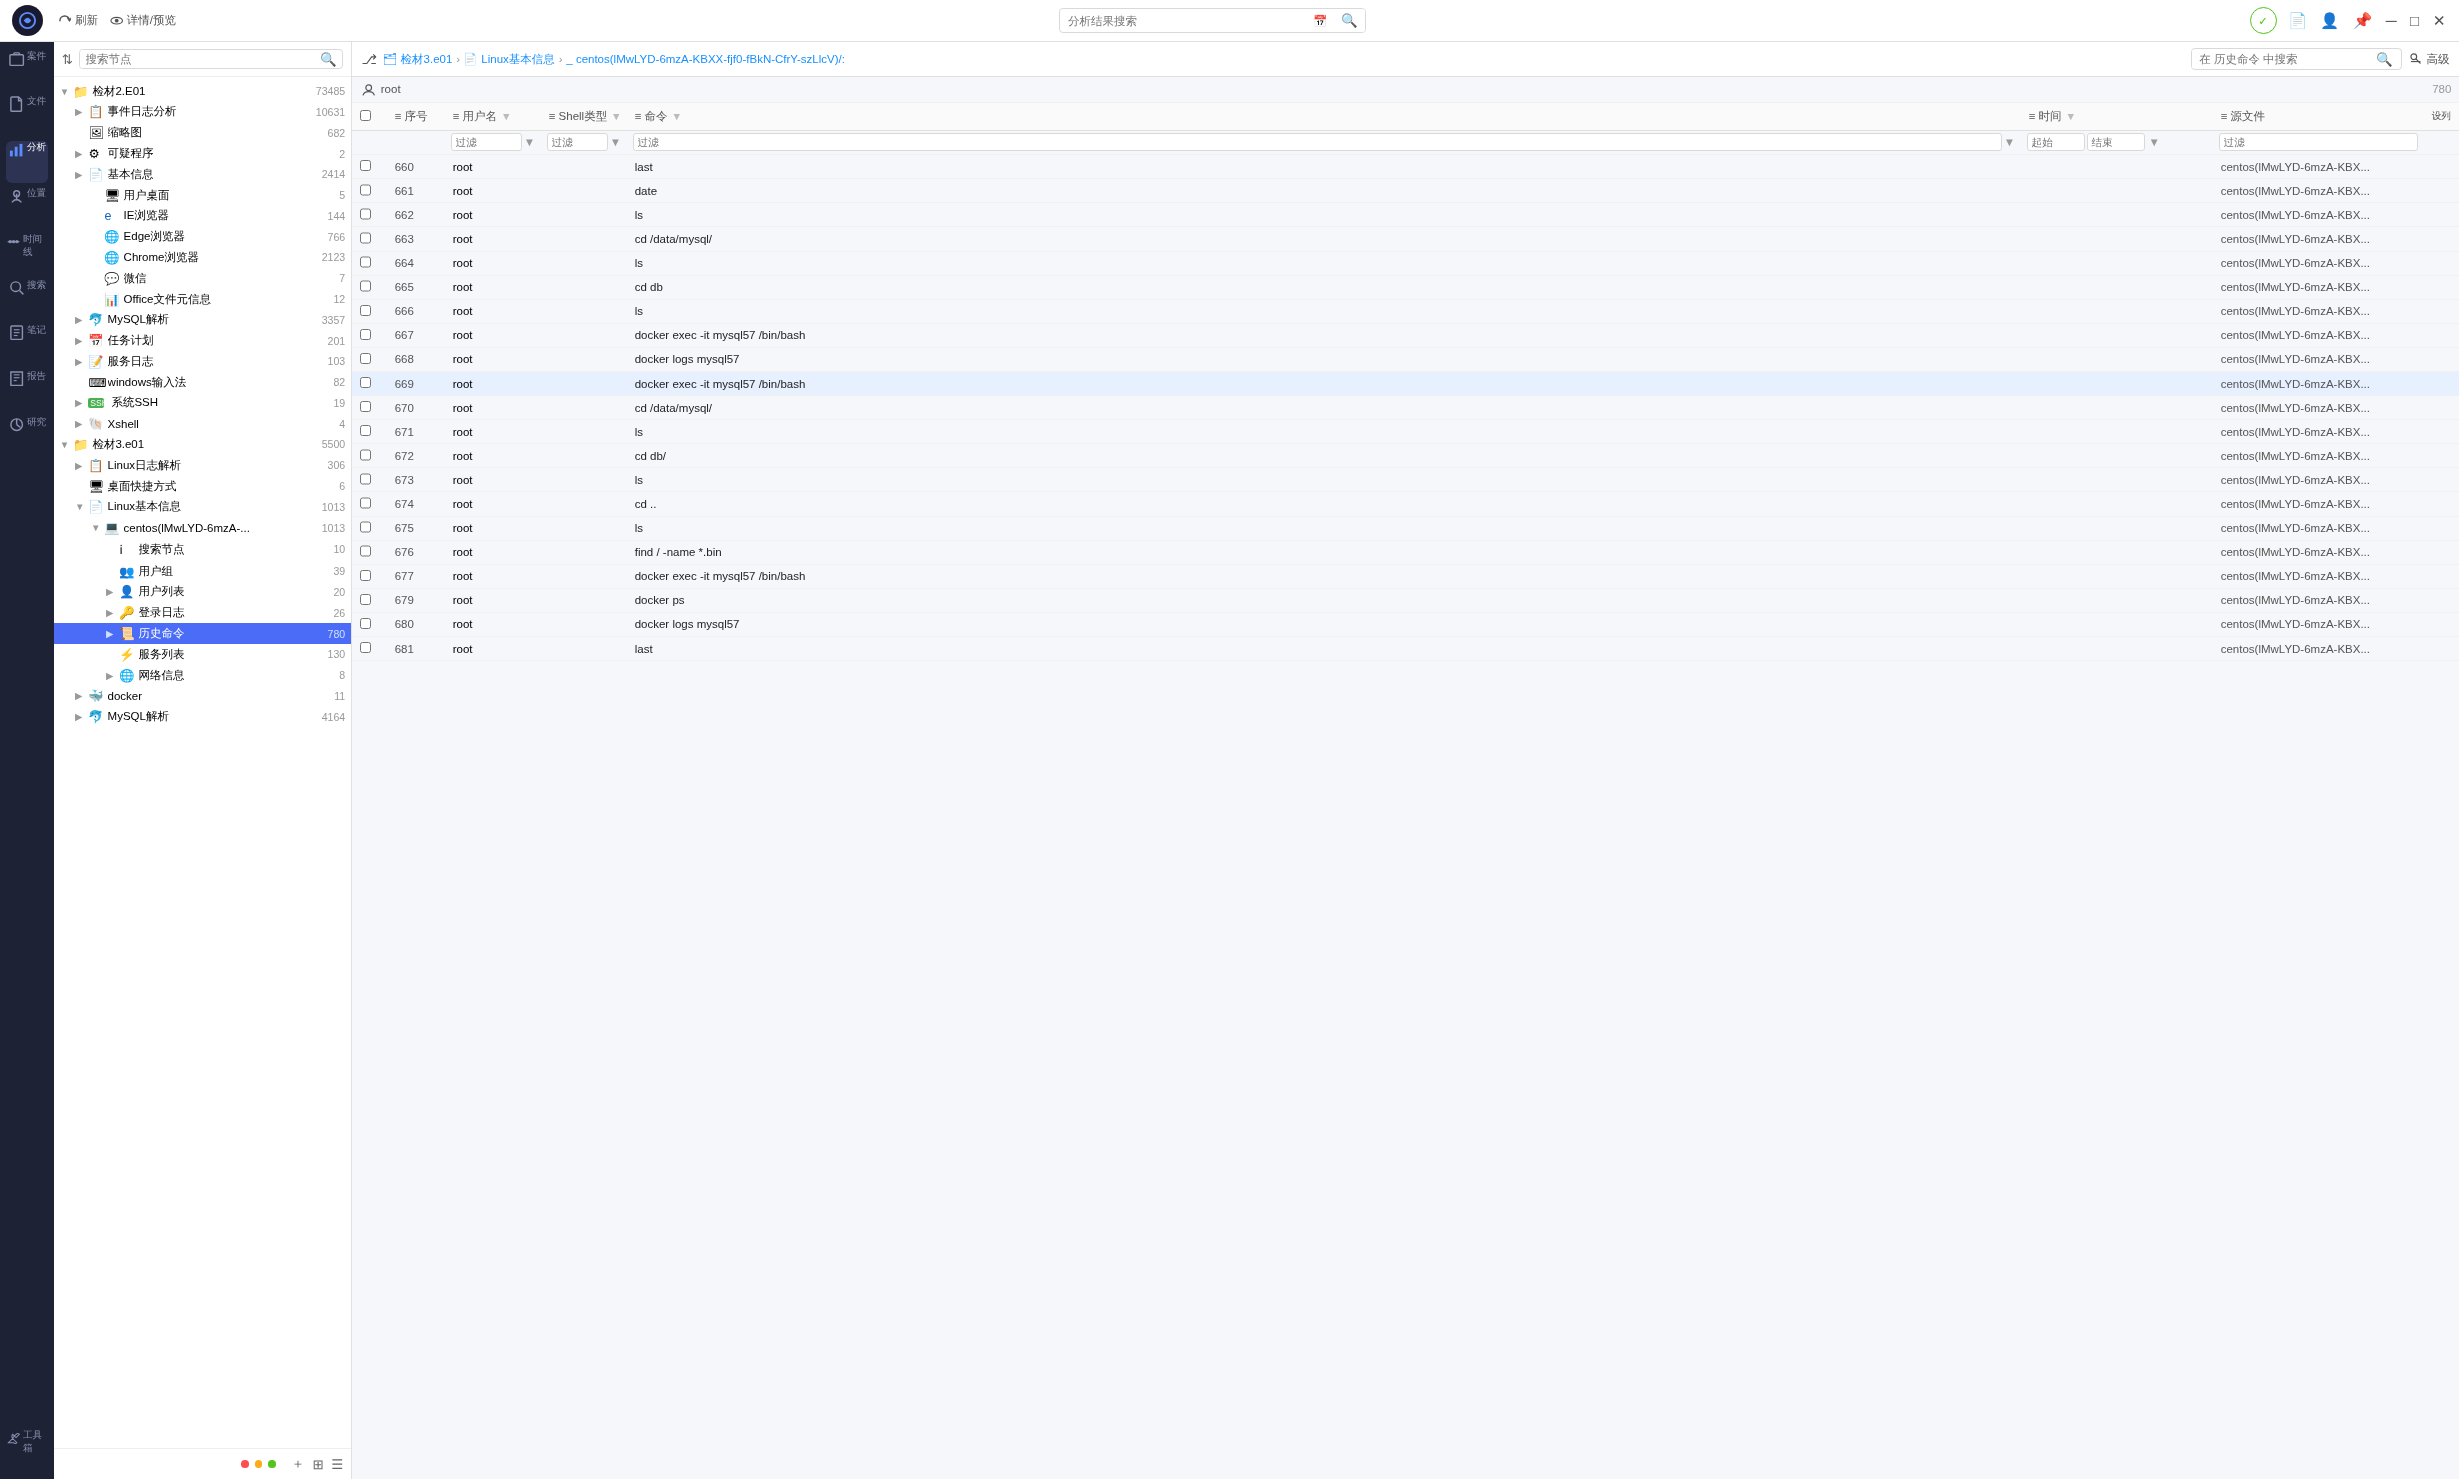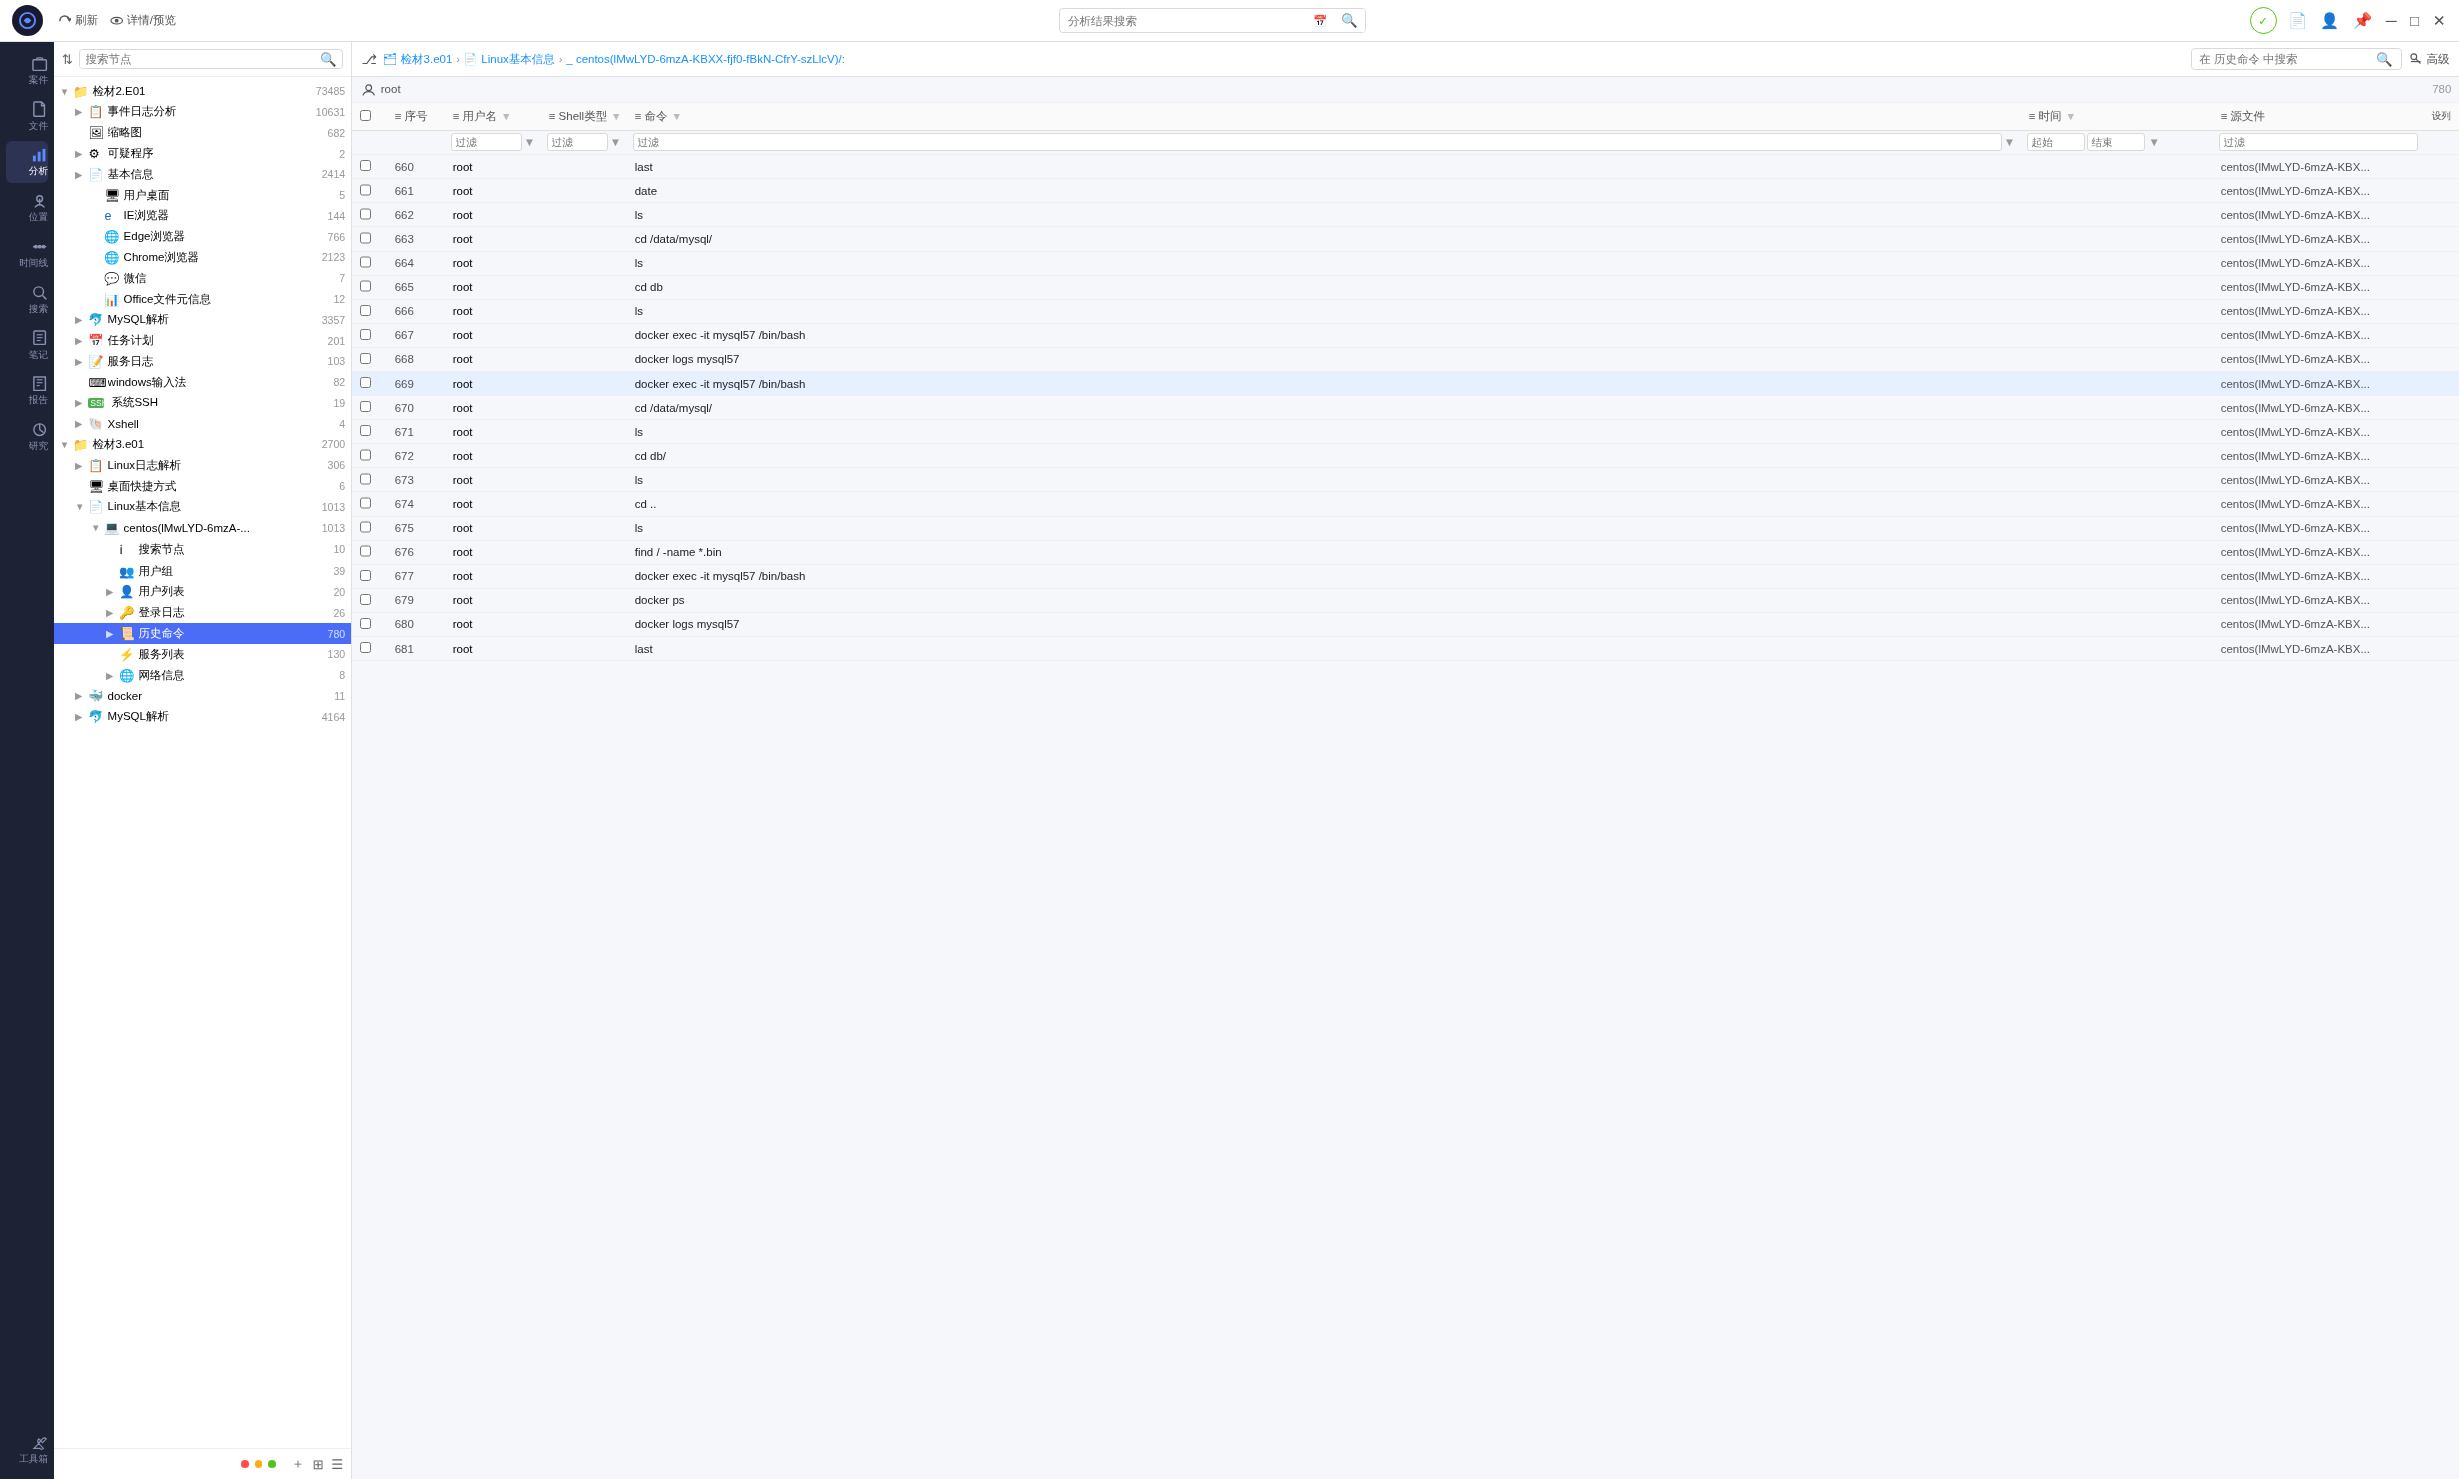--- a/index.html
+++ b/index.html
@@ -60,21 +60,21 @@
       background: #1e2235;
       display: flex;
       flex-direction: column;
       align-items: center;
       padding: 7.7px 0;
       gap: 3.8px;
       flex-shrink: 0;
     }
     .nav-item {
       width: 42px; height: 42px;
-      display: flex; flex-direction: column; align-items: flex-end; justify-content: center;
+      display: flex; flex-direction: row; align-items: flex-start; justify-content: center;
       cursor: pointer; border-radius: 5.8px; color: #8891b0; gap: 1.9px;
       font-size: 9.6px;
     }
     .nav-item.active { background: #2d3352; color: #fff; }
     .nav-item svg { width: 17.3px; height: 17.3px; }
     .nav-bottom { margin-top: auto; }
 
     
     .tree-panel {
       width: 298px;
@@ -469,21 +469,21 @@
         <span class="arrow">▶</span>
         <span class="node-icon" style="color:#e91e63;">🐚</span>
         <span class="node-label">Xshell</span>
         <span class="node-count">4</span>
       </div>
 
       <div class="tree-node" style="padding-left:5.8px;">
         <span class="arrow">▼</span>
         <span class="node-icon" style="color:#4a90e2;">📁</span>
         <span class="node-label">检材3.e01</span>
-        <span class="node-count">2700</span>
+        <span class="node-count">5500</span>
       </div>
       <div class="tree-node" style="padding-left:21px;">
         <span class="arrow">▶</span>
         <span class="node-icon">📋</span>
         <span class="node-label">Linux日志解析</span>
         <span class="node-count">306</span>
       </div>
       <div class="tree-node" style="padding-left:21px;">
         <span class="arrow" style="visibility:hidden;">▶</span>
         <span class="node-icon">🖥</span>

